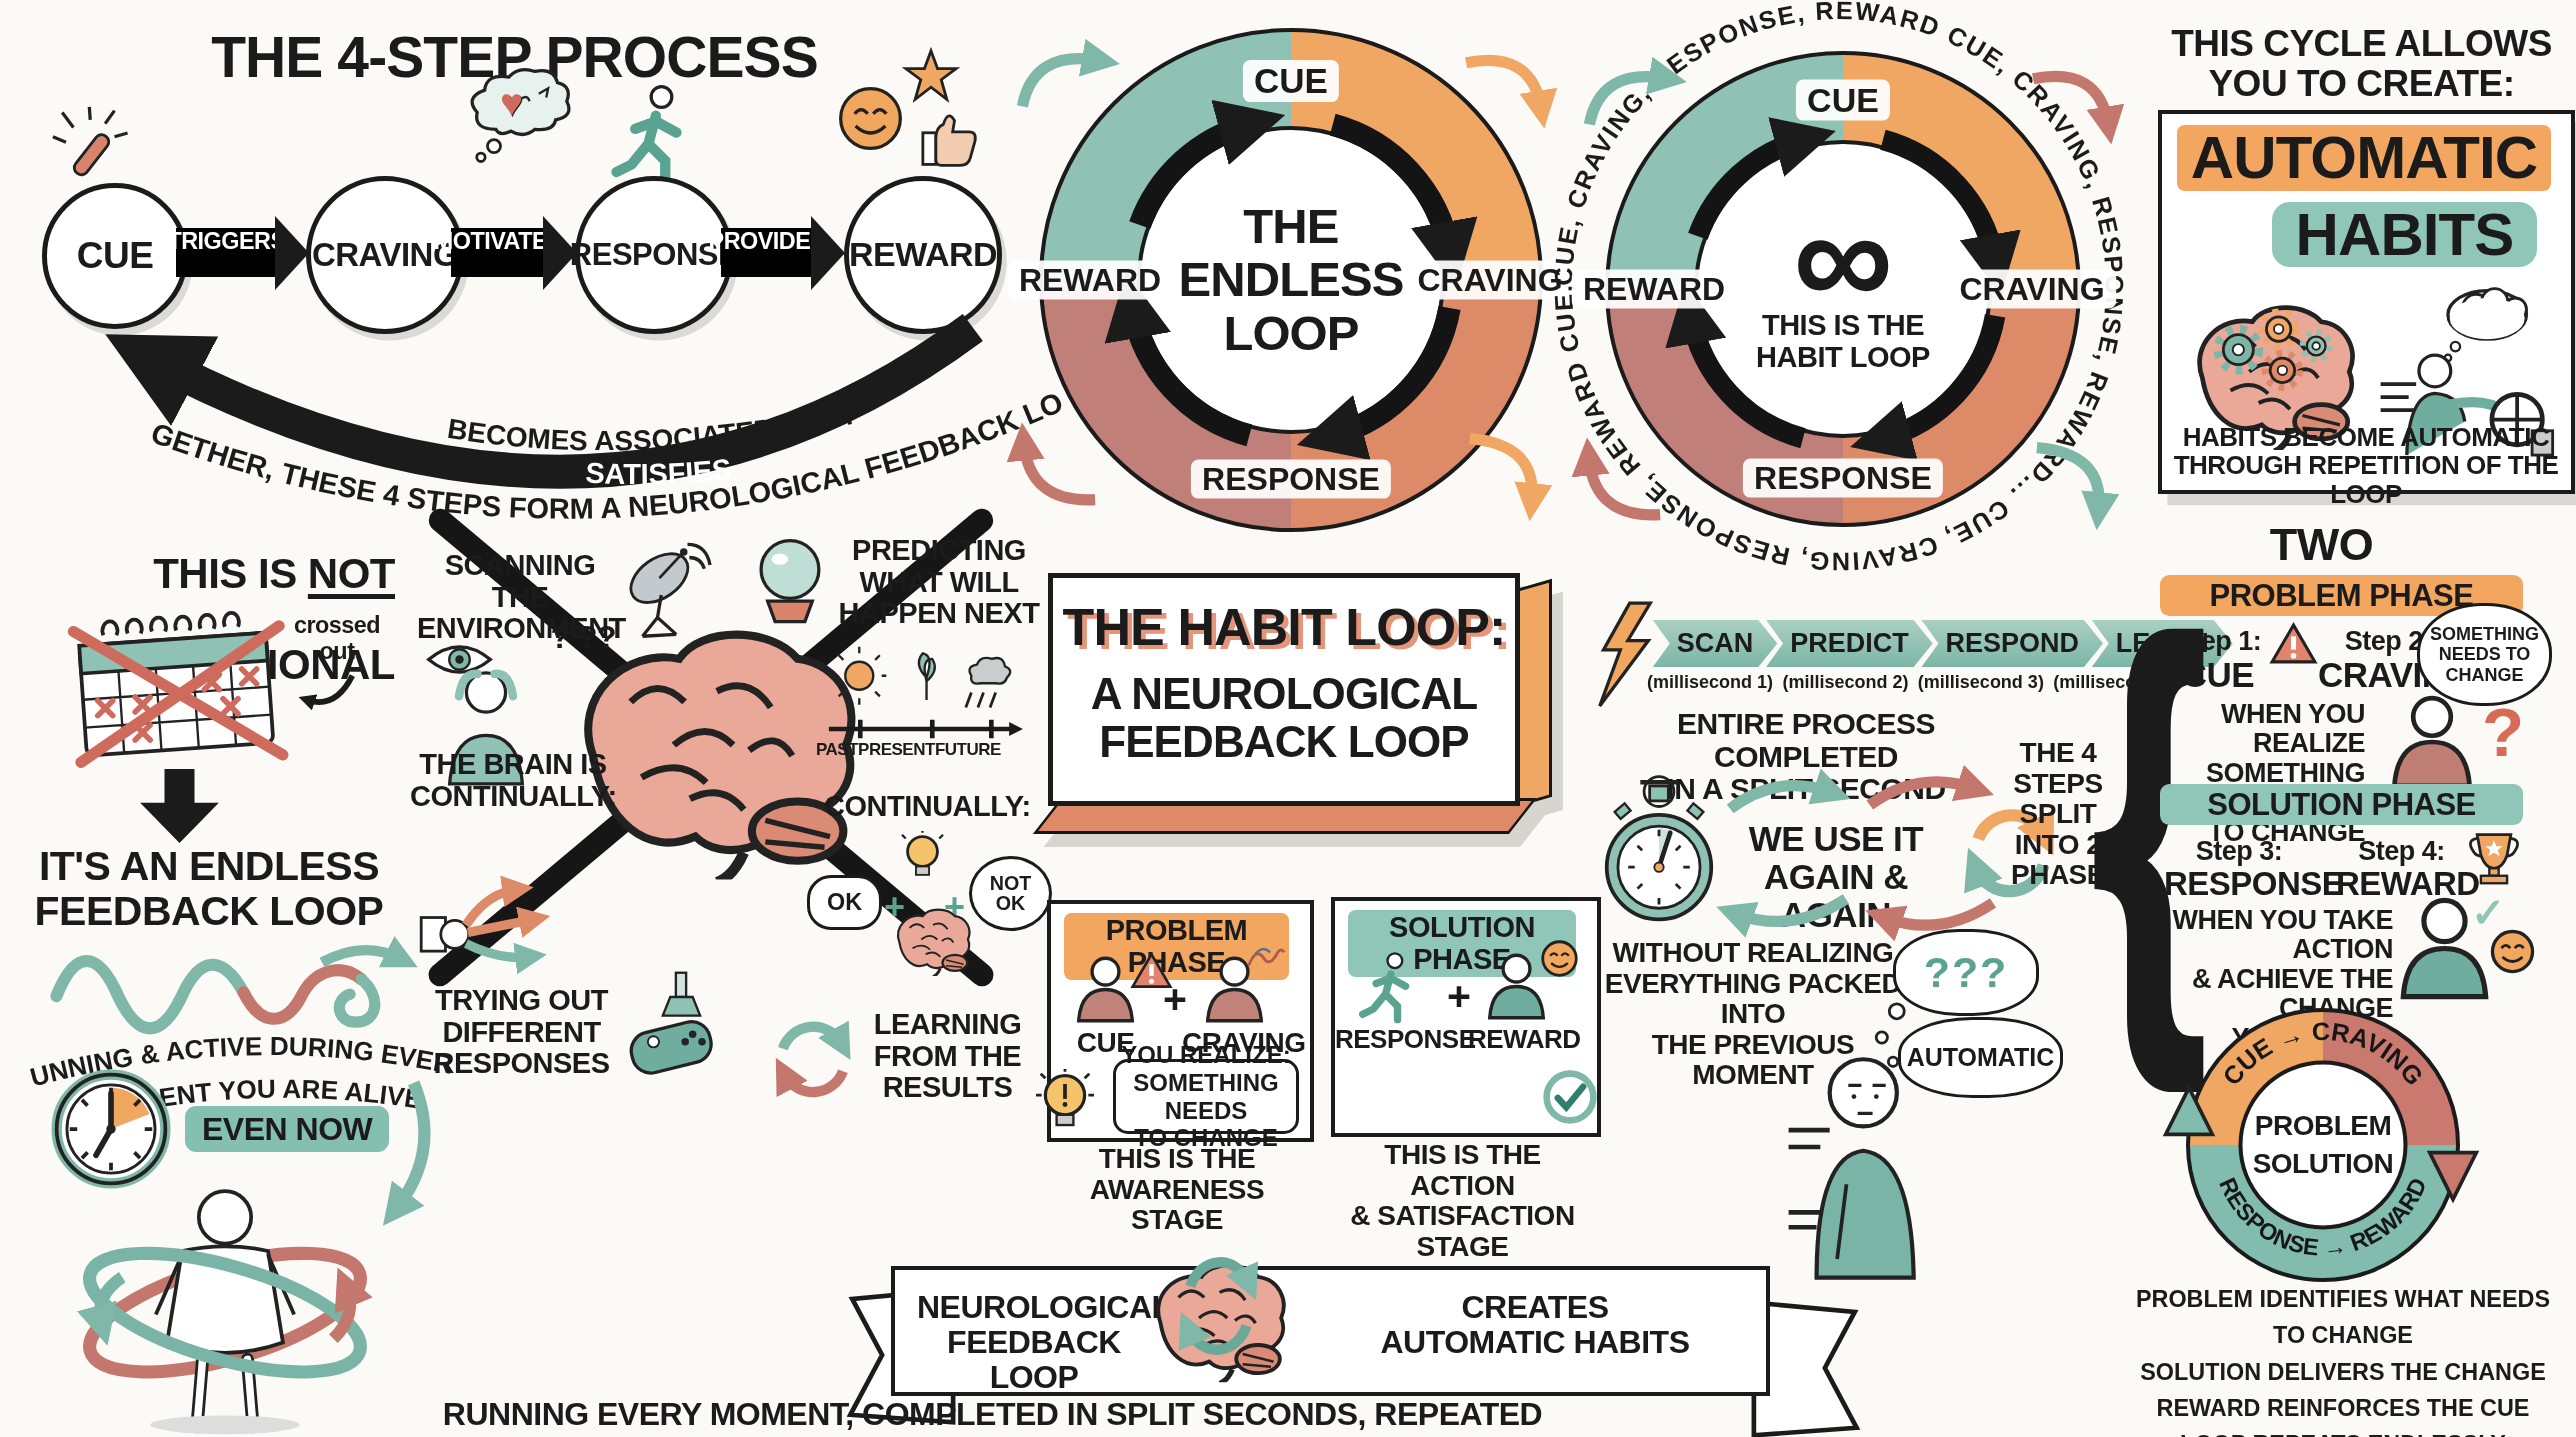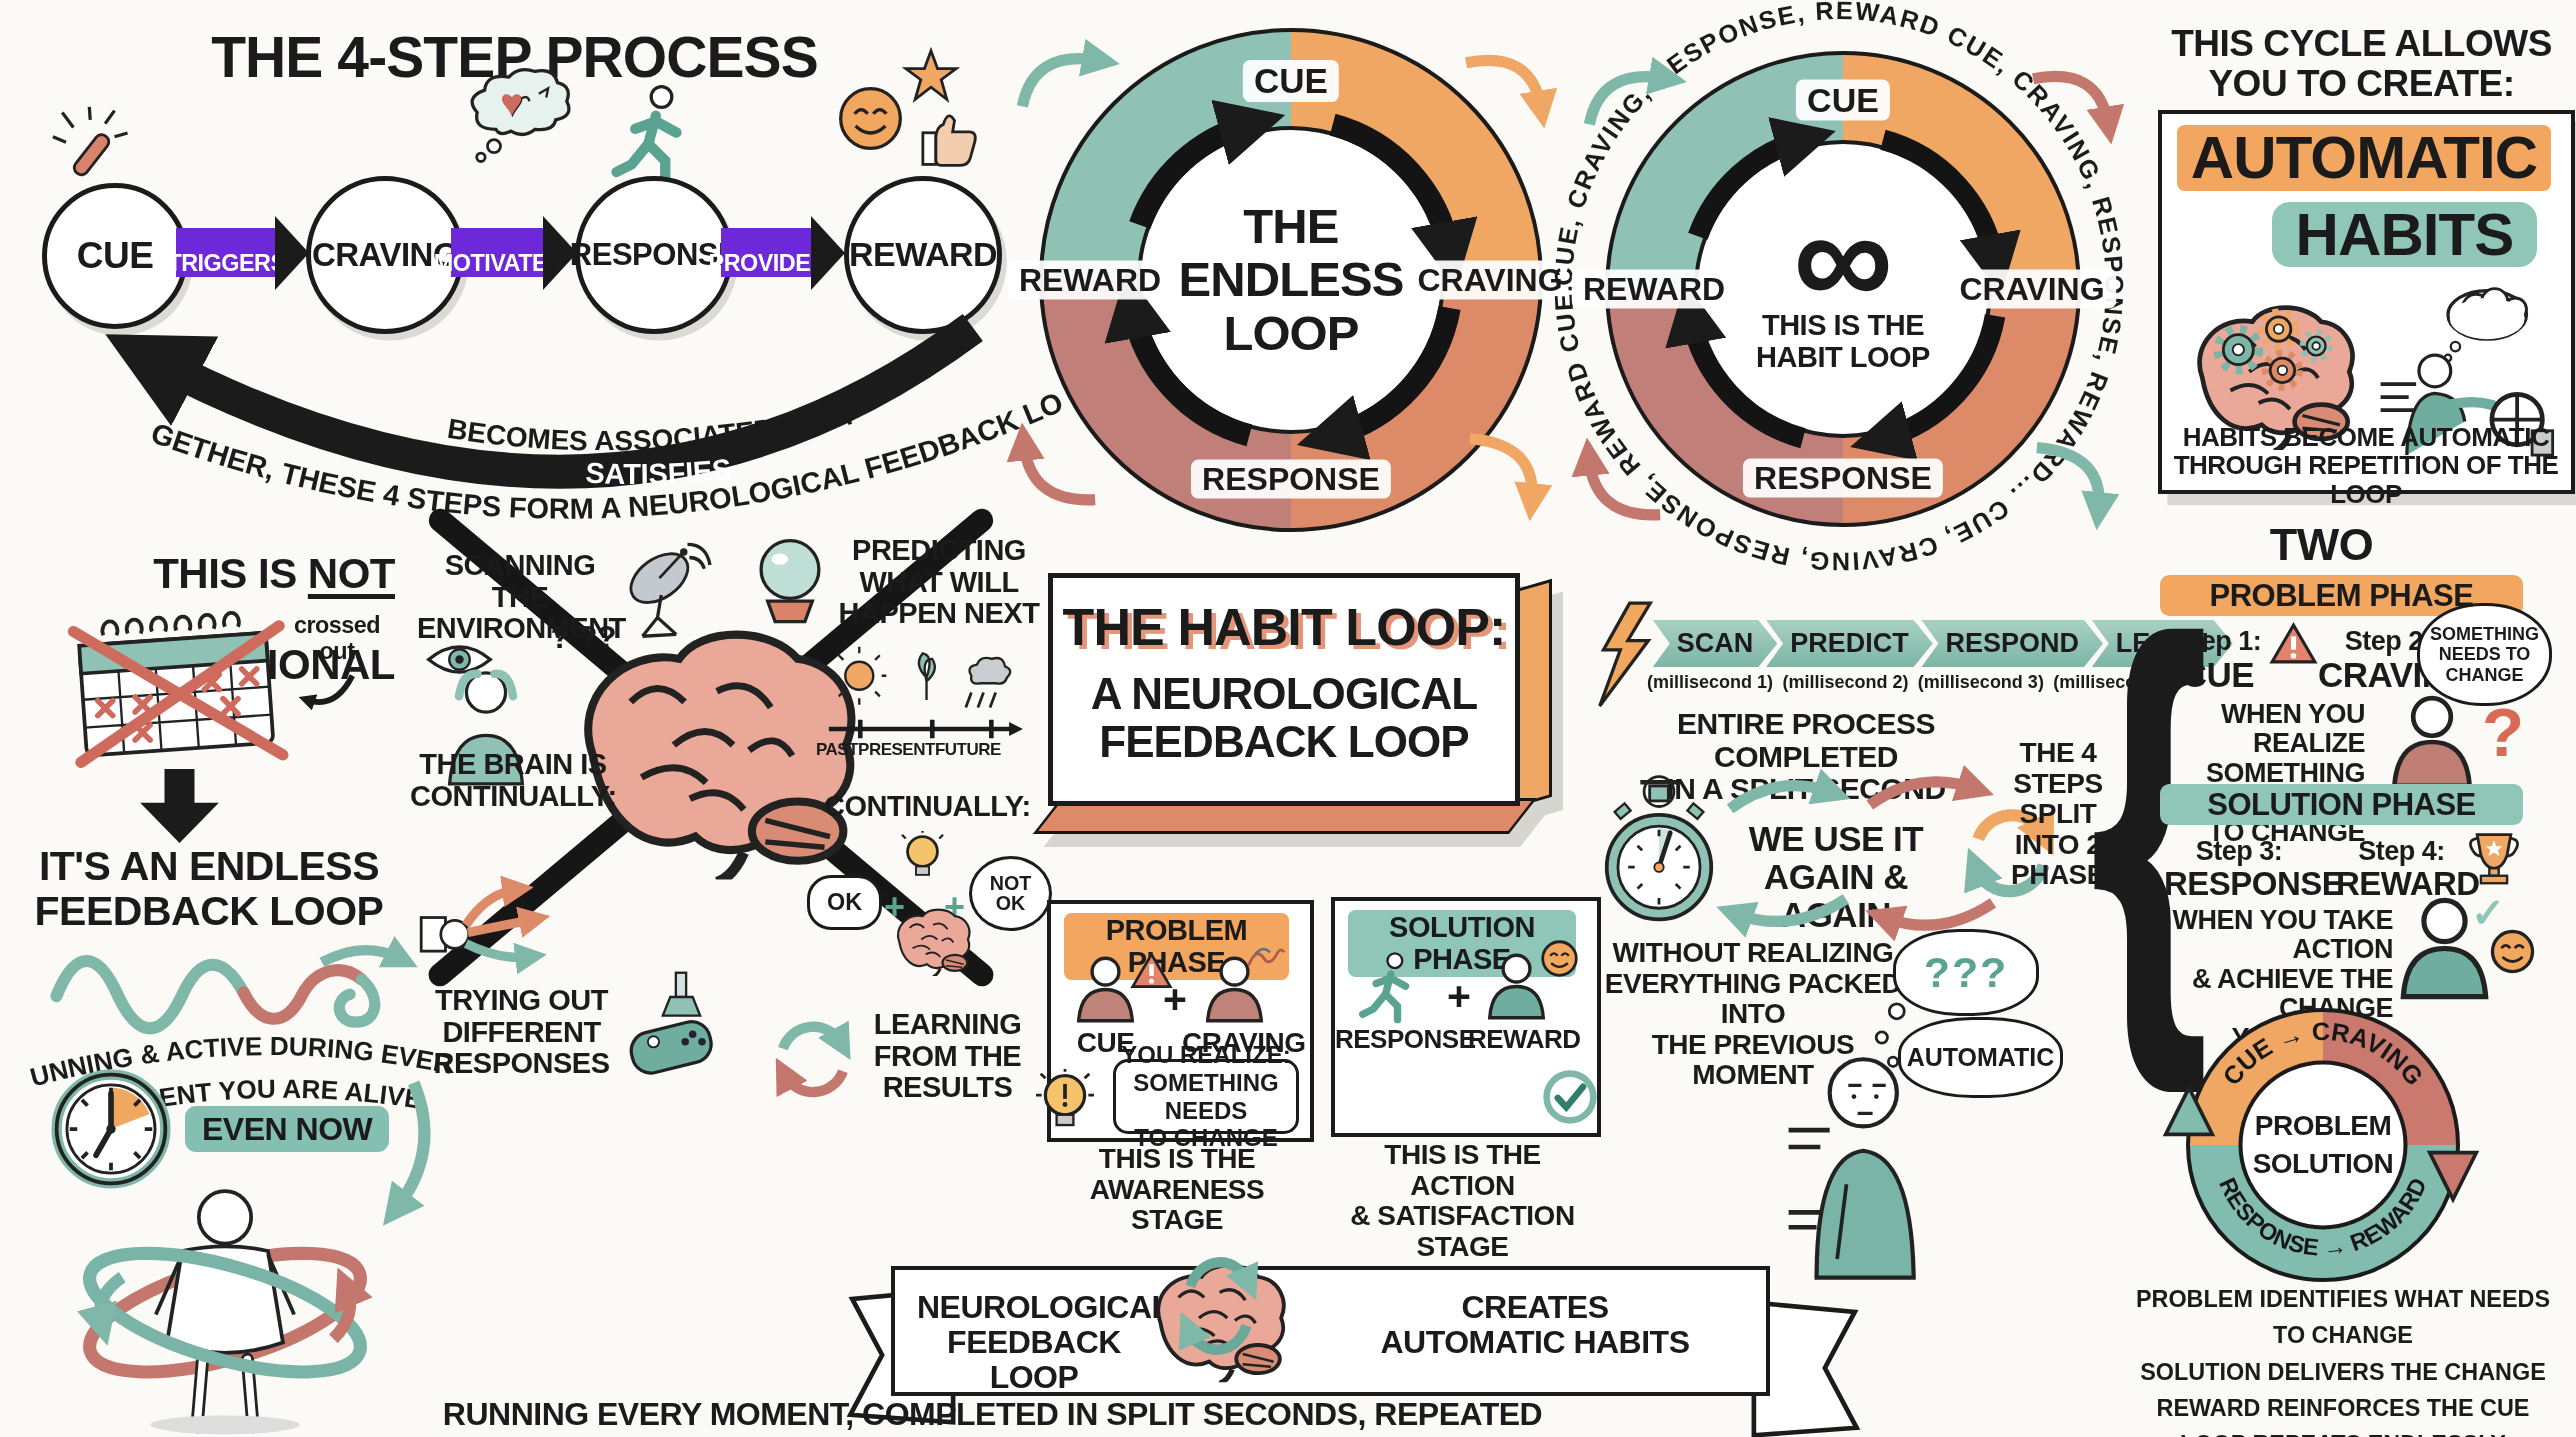--- a/index.html
+++ b/index.html
@@ -3,21 +3,21 @@
 <meta charset="utf-8">
 <style>
   html,body{margin:0;padding:0}
   body{width:2576px;height:1438px;background:#fbfaf7;font-family:"Liberation Sans",sans-serif;
        font-weight:700;color:#1b1b1b;position:relative;overflow:hidden}
   .t{position:absolute;white-space:pre-line;text-align:center;line-height:1.09;letter-spacing:-0.5px}
   .tl{text-align:right}
   svg{position:absolute;overflow:visible}
   .circle-step{position:absolute;background:#fff;border:5.6px solid #1b1b1b;border-radius:50%;
        display:flex;align-items:center;justify-content:center;box-shadow:4.7px 6.6px 0 #dbdad4}
-  .conn{position:absolute;height:49px;background:#6d28d9;color:#fff;display:flex;align-items:flex-end;
+  .conn{position:absolute;height:49px;background:#000000;color:#fff;display:flex;align-items:flex-start;
        justify-content:center;font-size:23.4px;letter-spacing:-0.5px}
   .conn:after{content:"";position:absolute;right:-32px;top:-12px;width:0;height:0;
        border-left:34px solid #1b1b1b;border-top:37px solid transparent;border-bottom:37px solid transparent}
   .ring{position:absolute;border-radius:50%;border:4.7px solid #1b1b1b}
   .ring-inner{position:absolute;left:50%;top:50%;transform:translate(-50%,-50%);background:#fff;
        border:4.7px solid #1b1b1b;border-radius:50%;display:flex;flex-direction:column;
        justify-content:center}
   .ring-label{position:absolute;transform:translate(-50%,-50%);background:rgba(255,255,255,.93);
        padding:0.9px 11.2px;border-radius:7.5px;font-size:32px;white-space:nowrap}
   .box{position:absolute;background:#fff;border:4.7px solid #1b1b1b}

